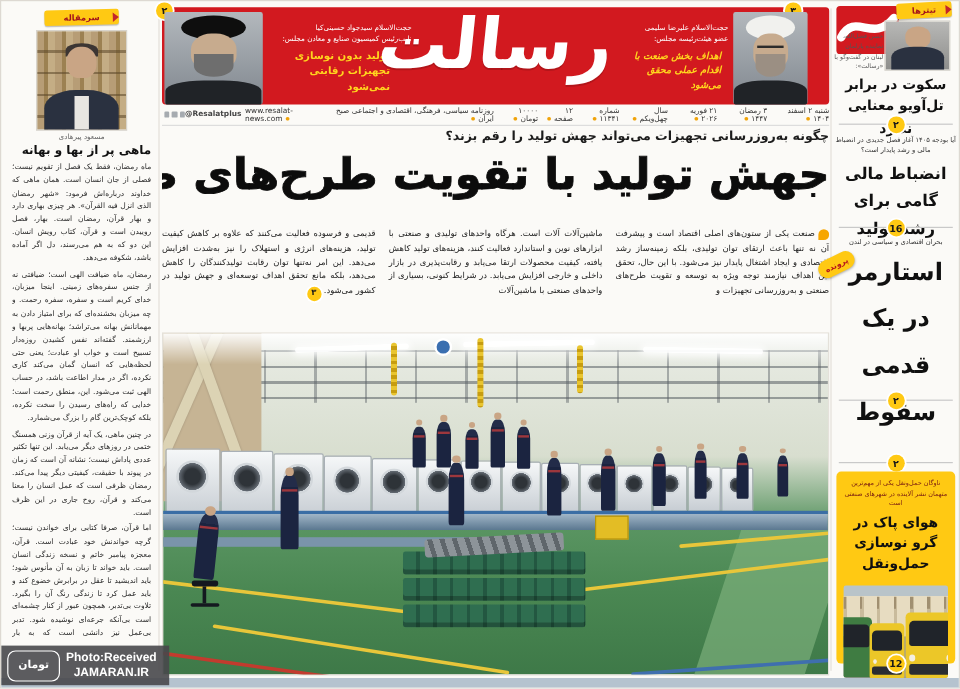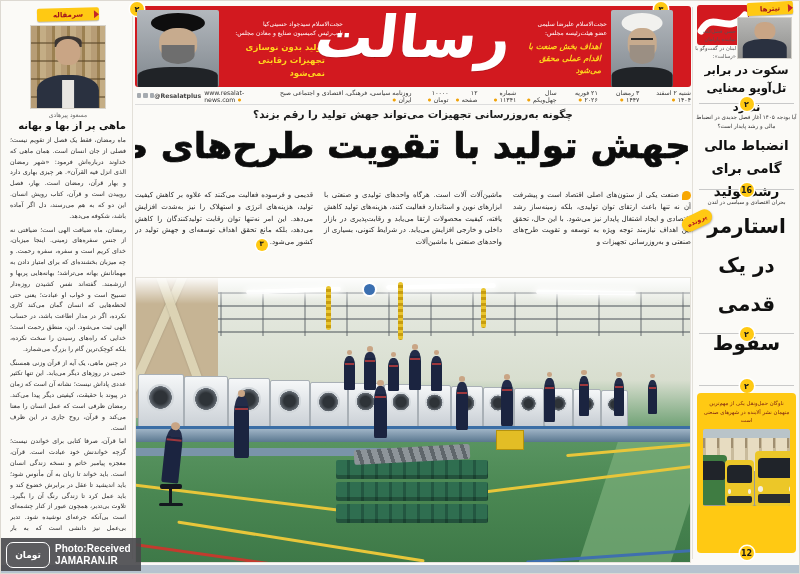--- a/index.html
+++ b/index.html
@@ -24,21 +24,21 @@
   .fig-shirt{position:absolute;left:50%;bottom:0;width:16%;height:34%;transform:translateX(-50%);background:#e8e6e2;}
   .ed-author{font-size:6px;color:#666;text-align:center;margin:1px 0 2px;}
   .ed-title{font-size:10px;font-weight:bold;color:#111;text-align:right;margin:2px 0 4px;}
   .ed-body{font-size:6.3px;line-height:1.72;color:#2b2b2b;text-align:justify;height:398px;overflow:hidden;}
   .ed-body p{margin:0 0 3px;}
   
   .watermark{position:absolute;left:0;top:537px;width:140px;height:33px;background:rgba(72,72,75,.9);display:flex;
              align-items:center;gap:5px;padding:0 5px;box-sizing:border-box;z-index:8;direction:ltr;}
   .jam-logo{width:42px;height:24px;border:1.5px solid #fff;border-radius:7px;background:#5c5c5f;color:#fff;font-size:9px;
             font-weight:bold;display:flex;align-items:center;justify-content:center;flex:0 0 auto;}
-  .wm-text{color:#fff;font-family:"Liberation Sans",sans-serif;font-weight:bold;font-size:10px;line-height:1.15;text-align:left;}
+  .wm-text{color:#fff;font-family:"Liberation Sans",sans-serif;font-weight:bold;font-size:10px;line-height:1.15;text-align:center;}
   
   .masthead{position:absolute;left:134px;top:5px;width:556px;height:81px;background:#d2191f;border-radius:3px;}
   .mh-logo{position:absolute;left:50%;top:-6px;transform:translateX(-50%) skewX(-6deg);color:#fff;font-size:58px;font-weight:bold;
            line-height:1.3;text-shadow:0 1px 0 rgba(0,0,0,.15);white-space:nowrap;}
   .cleric{position:absolute;overflow:hidden;border-radius:2px;background:linear-gradient(180deg,#b3b8bd,#80878e);}
   .cl-face{position:absolute;left:50%;top:24%;width:46%;height:38%;transform:translateX(-50%);background:#c7ab8e;border-radius:45% 45% 40% 40%;}
   .cl-turban{position:absolute;left:50%;top:4%;width:66%;height:26%;transform:translateX(-50%);border-radius:50%;}
   .cl-beard{position:absolute;left:50%;top:46%;width:40%;height:24%;transform:translateX(-50%);background:#8d8d8d;border-radius:0 0 50% 50%;}
   .cl-robe{position:absolute;left:50%;bottom:-2%;width:98%;height:28%;transform:translateX(-50%);background:#202327;border-radius:40% 40% 0 0;}
   .cl-glasses{position:absolute;left:32%;top:37%;width:36%;border-top:2px solid #2c2c2c;}
@@ -46,21 +46,21 @@
   .mh-quote{color:#ffd51e;font-weight:bold;font-size:8.5px;line-height:1.55;margin-top:3px;}
   .mh-badge{position:absolute;top:-4px;}
   
   .dateline{position:absolute;left:134px;top:88px;width:556px;height:13px;display:flex;align-items:center;font-size:6.2px;color:#333;}
   .ds::after{content:"\25CF";color:#f0a30a;font-size:4px;margin:0 2.5px;vertical-align:1px;}
   .dl-url{direction:ltr;color:#333;}
   .dl-handle{direction:ltr;color:#444;font-weight:bold;margin-right:3px;}
   .soc{width:5px;height:5px;border-radius:1px;background:#a6abb0;display:inline-block;margin-left:2px;}
   .mh-rule{position:absolute;left:134px;top:103px;width:556px;border-top:1px solid #ddd;}
   
-  .kicker{position:absolute;left:134px;top:107px;width:556px;text-align:center;font-size:10.5px;font-weight:bold;color:#1c1c1c;}
+  .kicker{position:absolute;left:134px;top:107px;width:556px;font-size:10.5px;font-weight:bold;color:#1c1c1c;}
   .headline{position:absolute;left:134px;top:118px;width:556px;height:58px;margin:0;text-align:center;font-size:36px;font-weight:bold;
             color:#0c0c0c;white-space:nowrap;overflow:hidden;-webkit-text-stroke:0.7px #0c0c0c;letter-spacing:-1px;line-height:1.5;}
   .intro{position:absolute;left:134px;top:189px;width:556px;height:84px;display:flex;gap:11px;font-size:7px;line-height:1.68;
          text-align:justify;color:#222;overflow:hidden;}
   .icol{flex:1;}
   .cicon{float:right;width:9px;height:9px;border-radius:50% 50% 50% 0;background:#f7a600;margin-left:3px;margin-top:1px;}
   .inline-badge{display:inline-flex;width:12px;height:12px;font-size:7px;vertical-align:-2px;}
   
   .factory{position:absolute;left:134px;top:276px;width:556px;height:286px;margin:0;overflow:hidden;border:1px solid #e4e1da;
            box-sizing:border-box;background:linear-gradient(180deg,#e9ece5 0%,#d8decf 36%,#5a9562 56%,#4a8752 76%,#3e7948 100%);}
@@ -330,20 +330,21 @@
     <div class="sb-div" style="top:332px;">
       <span class="badge">۲</span>
     </div>
 
     <div class="sb-div" style="top:384px;">
       <span class="badge">۲</span>
     </div>
 
     <div class="sb-yellow">
       <div class="sb-k5">ناوگان حمل‌ونقل یکی از مهم‌ترین متهمان نشر آلاینده در شهرهای صنعتی است</div>
+      <h2 class="sb-h5">هوای پاک در گرو نوسازی حمل‌ونقل</h2>
       <div class="bus-scene">
         <div class="colonnade"></div>
         <div class="arches"></div>
         <div class="bus" style="left:-6px;top:26px;width:30px;height:50px;background:#3f7c42;">
           <div class="ws"></div>
         </div>
         <div class="bus" style="left:22px;top:31px;width:29px;height:46px;background:#ecc728;">
           <div class="ws"></div>
           <div class="gr"></div>
           <div class="lt" style="left:10%;"></div>

